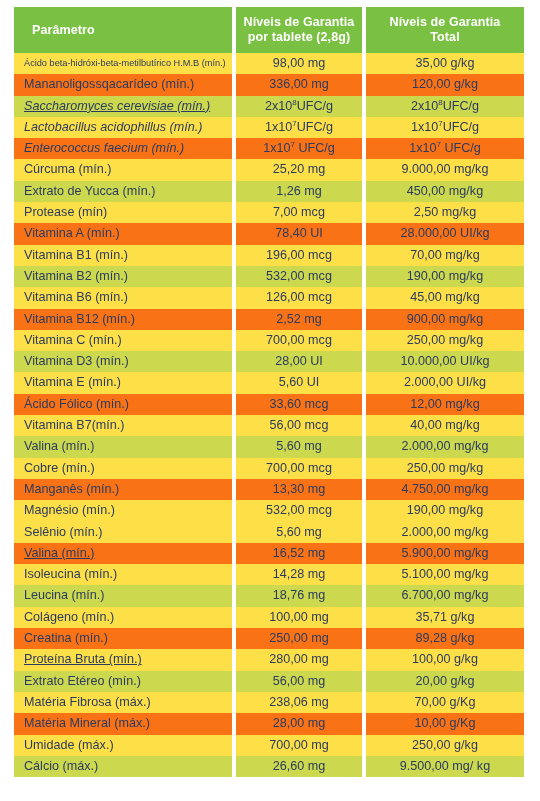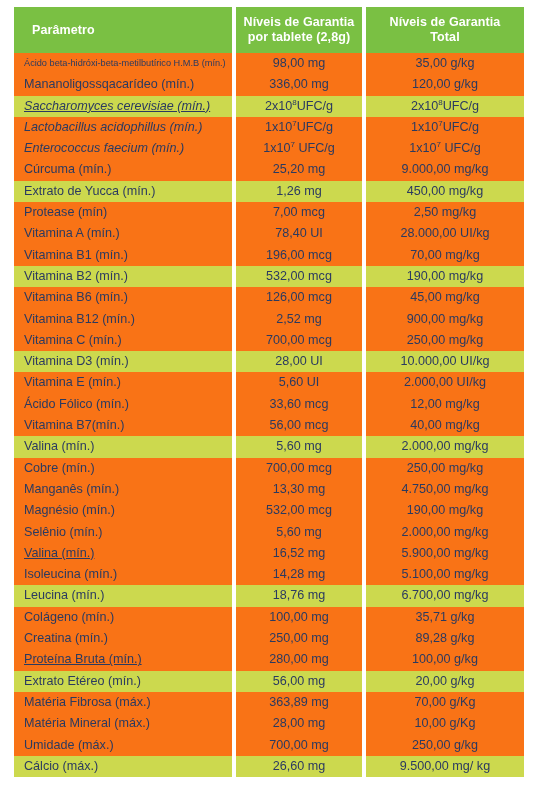--- a/index.html
+++ b/index.html
@@ -53,21 +53,21 @@
   }
   tbody td.param { text-align: left; padding-left: 10px; }
   tbody td.val   { text-align: center; }
   tbody td.gapcell { background: #ffffff !important; padding: 0; }
 
   tr.band-dark td.param,
   tr.band-dark td.val { background: #f97316; }
   tr.band-lime td.param,
   tr.band-lime td.val { background: #ccd94e; }
   tr.band-white td.param,
-  tr.band-white td.val { background: #f97316; }
+  tr.band-white td.val { background: #fde047; }
 
   td.small  { font-size: 9.2px; }
   td.italic { font-style: italic; }
   td.indent { padding-left: 14px; text-decoration: underline; }
 
   sup { font-size: 8px; vertical-align: super; line-height: 0; }
 </style>
 </head>
 <body>
 
@@ -302,21 +302,21 @@
         <tr class="band-lime">
           <td class="param">Extrato Etéreo (mín.)</td>
           <td class="gapcell"></td>
           <td class="val">56,00 mg</td>
           <td class="gapcell"></td>
           <td class="val">20,00 g/kg</td>
         </tr>
         <tr class="band-white">
           <td class="param">Matéria Fibrosa (máx.)</td>
           <td class="gapcell"></td>
-          <td class="val">363,89 mg</td>
+          <td class="val">238,06 mg</td>
           <td class="gapcell"></td>
           <td class="val">70,00 g/Kg</td>
         </tr>
         <tr class="band-dark">
           <td class="param">Matéria Mineral (máx.)</td>
           <td class="gapcell"></td>
           <td class="val">28,00 mg</td>
           <td class="gapcell"></td>
           <td class="val">10,00 g/Kg</td>
         </tr>

